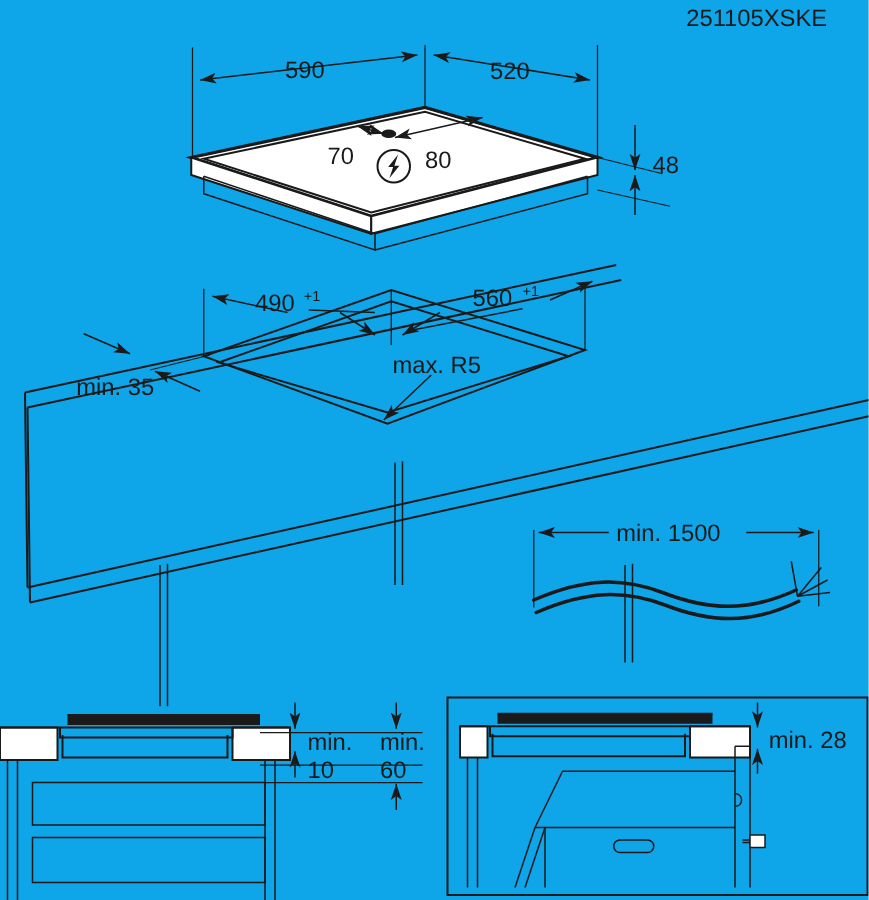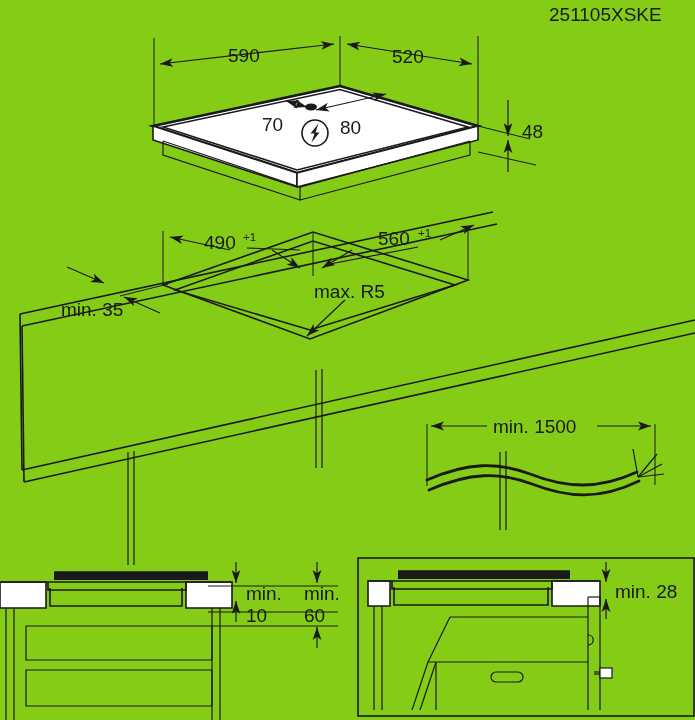--- a/index.html
+++ b/index.html
@@ -8,21 +8,21 @@
     padding: 0;
     background: #ffffff;
   }
   body {
     font-family: "Liberation Sans", sans-serif;
   }
   #page {
     position: relative;
     width: 695px;
     height: 720px;
-    background: #84cc16;
+    background: #0ea5e9;
     overflow: hidden;
   }
   svg.sheet {
     display: block;
     width: 695px;
     height: 720px;
   }
   .ln {
     fill: none;
     stroke: #1a1a1a;

